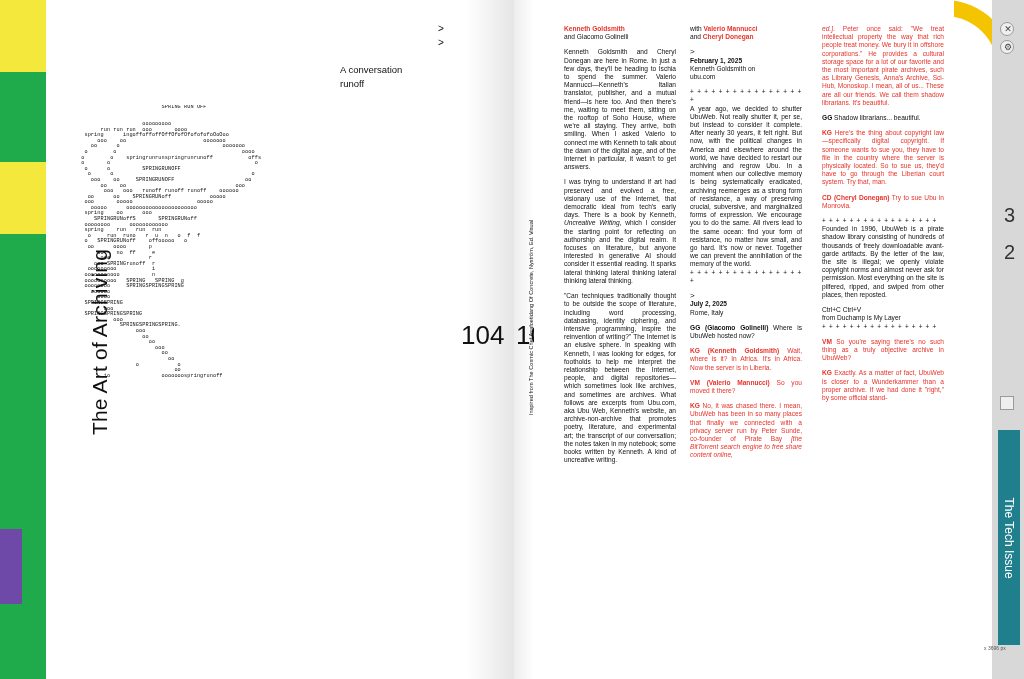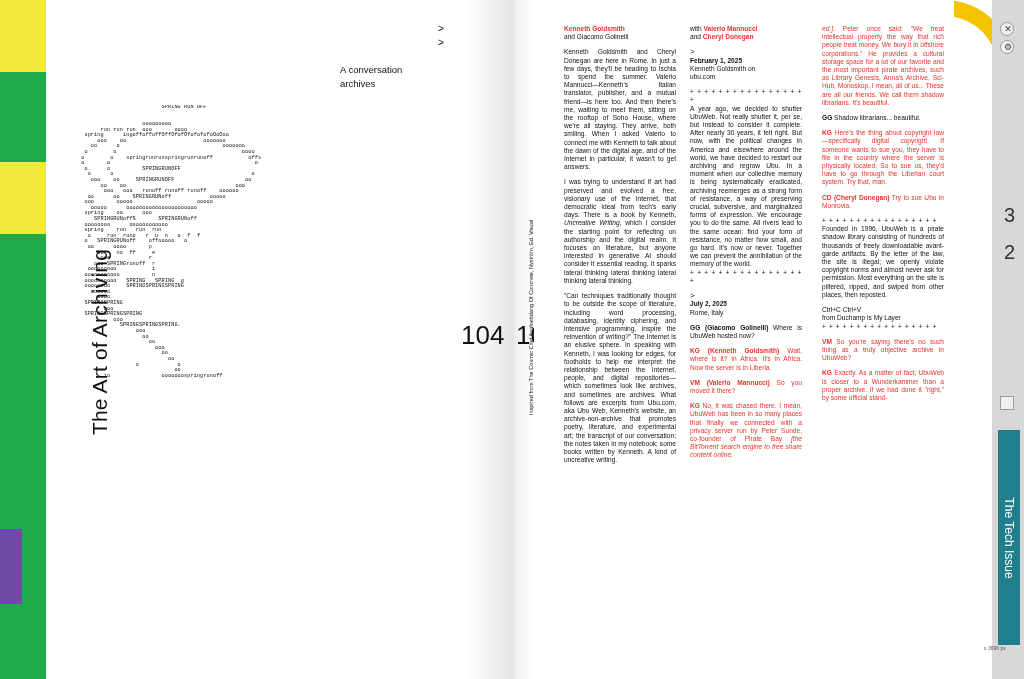--- a/index.html
+++ b/index.html
@@ -122,21 +122,21 @@
   <div class="green-bot"></div>
   <div class="green-bot2"></div>
 </div>
 
 <div id="spread">
 
   <div id="left-page">
 
     <div id="convo-note">
       <div>A conversation</div>
-      <div>archives</div>
+      <div>runoff</div>
     </div>
     <div id="convo-arrows">
       <div>&gt;</div>
       <div>&gt;</div>
     </div>
 
     <pre id="ascii-art">                          SPRING RUN OFF
 
 
                     ooooooooo

